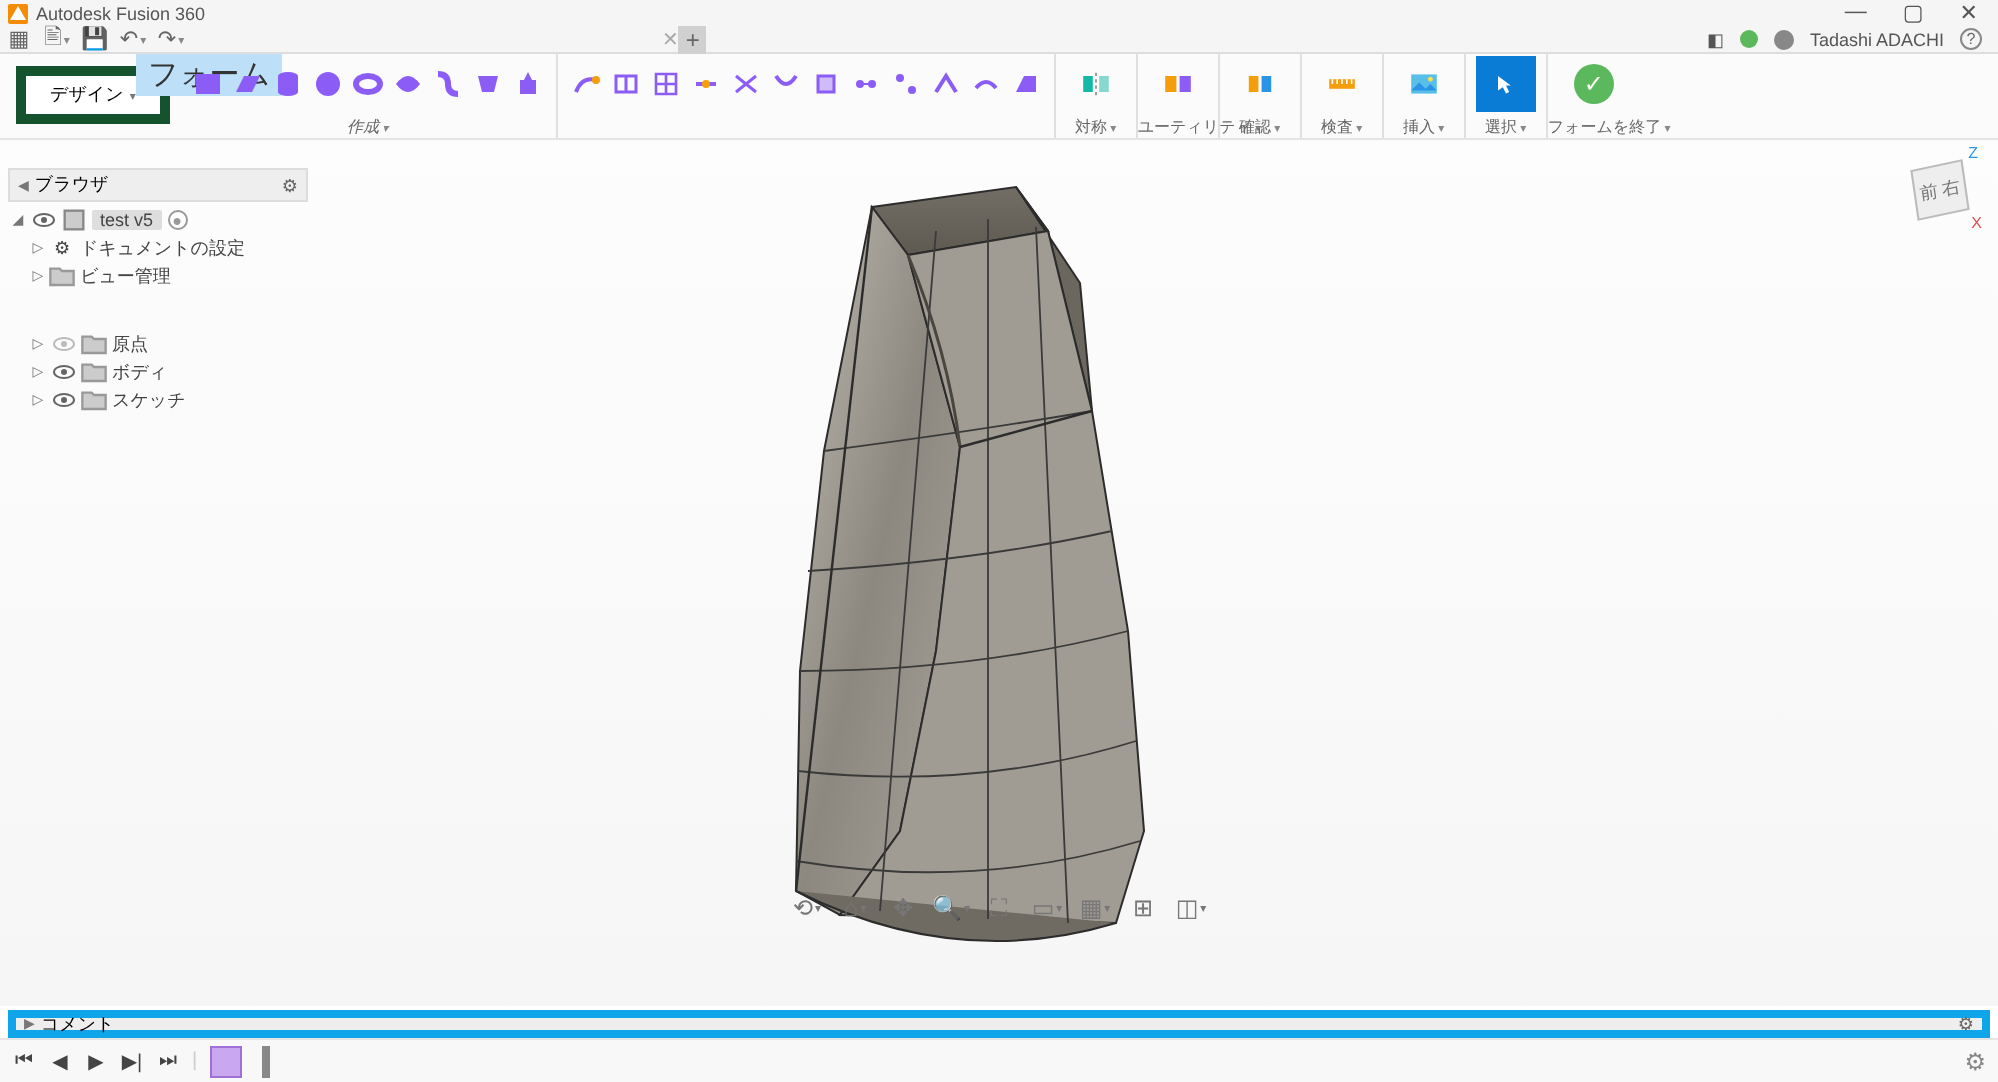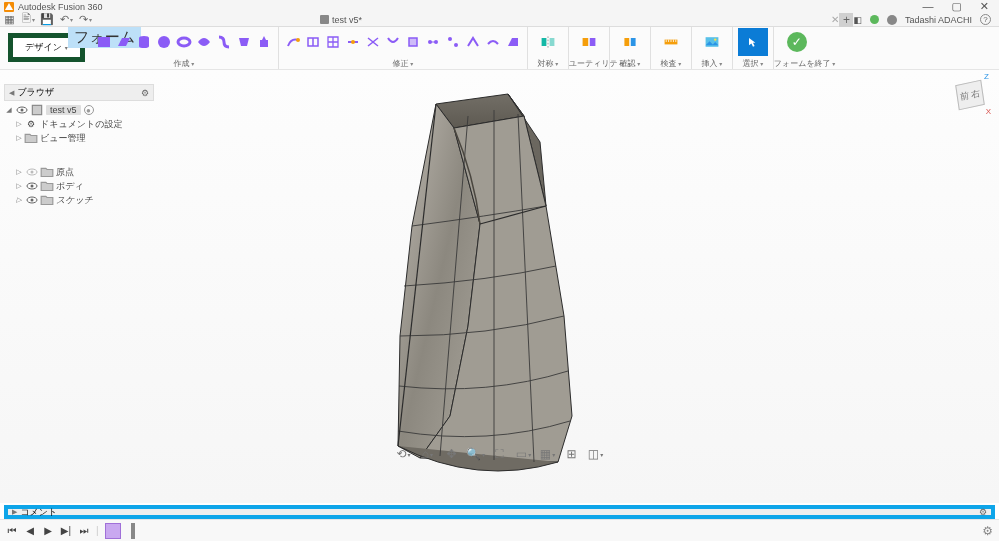--- a/index.html
+++ b/index.html
@@ -97,44 +97,38 @@
 </div>
 
 <div class="menubar">
   <div class="menu-left">
     <span class="menu-icon">▦</span>
     <span class="menu-icon caret">🖹</span>
     <span class="menu-icon">💾</span>
     <span class="menu-icon caret">↶</span>
     <span class="menu-icon caret">↷</span>
   </div>
-  <div class="tabspace">
-    <div class="doc-tab">
-      <span class="cube"></span>
-      <span>test v5*</span>
-    </div>
-  </div>
   <span class="tab-close">✕</span>
   <span class="tab-new">+</span>
   <div class="menu-right">
     <span>◧</span>
     <span class="status-dot"></span>
     <span class="user-dot"></span>
     <span>Tadashi ADACHI</span>
     <span class="help">?</span>
   </div>
 </div>
 
 <div class="toolbar">
   <div class="workspace-btn">
     <span>デザイン</span>
   </div>
   <span class="tab-label">フォーム</span>
 
-  <div class="tool-group" style="margin-left:2px;">
+  <div class="tool-group" style="margin-left:2px;font-style:italic;">
     <div class="tool-btn purple">
         <svg viewBox="0 0 16 16">
           <rect x="2" y="3" width="12" height="10" fill="currentColor"></rect>
         </svg>
       </div>
     <div class="tool-btn purple">
         <svg viewBox="0 0 16 16">
           <path d="M2 12 L6 4 L14 4 L10 12 Z" fill="currentColor"></path>
         </svg>
       </div>
@@ -239,21 +233,20 @@
     <div class="tool-btn purple">
         <svg viewBox="0 0 16 16">
           <path d="M3 10 Q8 4 13 10" fill="none" stroke="currentColor" stroke-width="2"></path>
         </svg>
       </div>
     <div class="tool-btn purple">
         <svg viewBox="0 0 16 16">
           <path d="M3 12 L7 4 L13 4 L13 12 Z" fill="currentColor"></path>
         </svg>
       </div>
-    <span class="group-label caret">修正</span>
   </div>
 
   <div class="tool-group sep">
     <div class="tool-btn wide teal">
         <svg viewBox="0 0 20 16">
           <rect x="2" y="3" width="6" height="10" fill="currentColor"></rect>
           <rect x="12" y="3" width="6" height="10" fill="currentColor" opacity=".5"></rect>
           <line x1="10" y1="1" x2="10" y2="15" stroke="#888" stroke-dasharray="2"></line>
         </svg>
       </div>
@@ -430,21 +423,21 @@
             <ellipse cx="6" cy="5" rx="5" ry="3" fill="none" stroke="#666"></ellipse>
             <circle cx="6" cy="5" r="1.5" fill="#666"></circle>
           </svg></span>
       <span class="node-icon">
           <svg viewBox="0 0 12 10">
             <path d="M1 2 H5 L6 3 H11 V9 H1 Z" fill="#ccc" stroke="#999"></path>
           </svg>
         </span>
       <span>ボディ</span>
     </div>
-    <div class="tree-row" style="padding-left:10px;font-style:italic;">
+    <div class="tree-row" style="padding-left:10px;">
       <span class="twist">▷</span>
       <span class="eye"><svg viewBox="0 0 12 10">
             <ellipse cx="6" cy="5" rx="5" ry="3" fill="none" stroke="#666"></ellipse>
             <circle cx="6" cy="5" r="1.5" fill="#666"></circle>
           </svg></span>
       <span class="node-icon">
           <svg viewBox="0 0 12 10">
             <path d="M1 2 H5 L6 3 H11 V9 H1 Z" fill="#ccc" stroke="#999"></path>
           </svg>
         </span>

